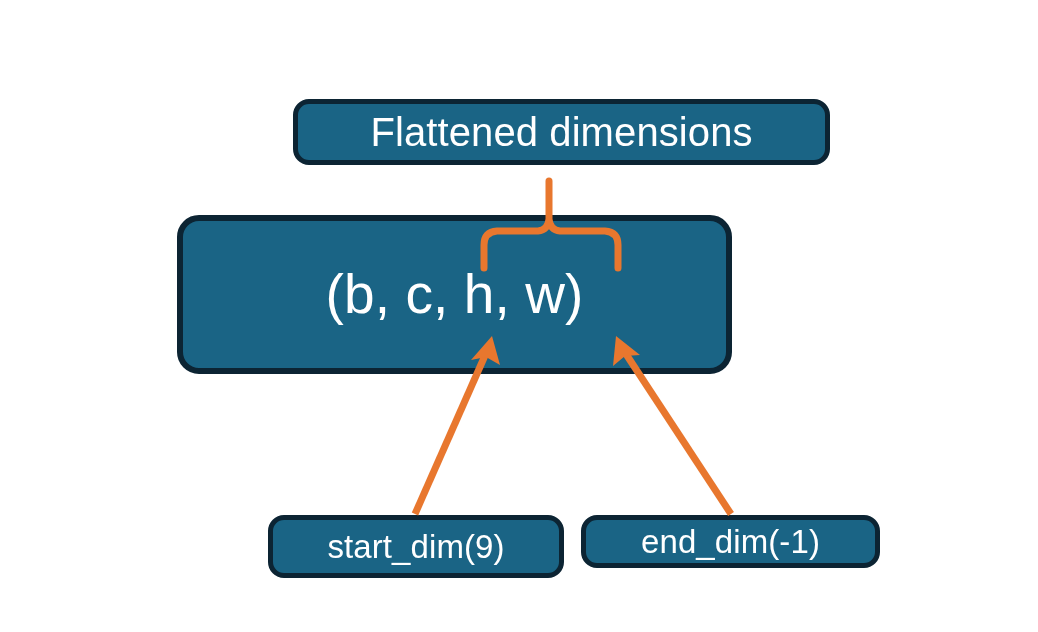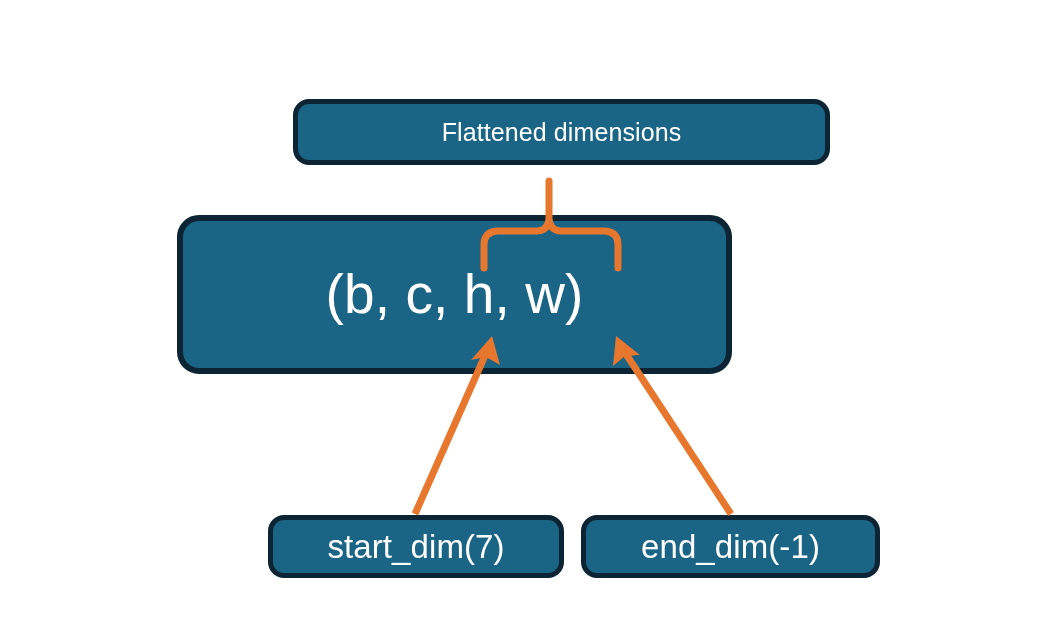--- a/index.html
+++ b/index.html
@@ -39,21 +39,21 @@
   }
 
   
   #node-flattened {
     left: 293px;
     top: 99px;
     width: 537px;
     height: 66px;
     border-radius: 16px;
   }
-  #node-flattened .node-label { font-size: 25px; }
+  #node-flattened .node-label { font-size: 40px; }
 
   
   #node-shape {
     left: 177px;
     top: 215px;
     width: 555px;
     height: 159px;
     border-radius: 22px;
     border-width: 6px;
   }
@@ -67,21 +67,21 @@
     height: 63px;
     border-radius: 16px;
   }
   #node-start-dim .node-label { font-size: 33px; }
 
   
   #node-end-dim {
     left: 581px;
     top: 515px;
     width: 299px;
-    height: 63px;
+    height: 53px;
     border-radius: 16px;
   }
   #node-end-dim .node-label { font-size: 33px; }
 
   
   #connectors {
     position: absolute;
     left: 0;
     top: 0;
     width: 1038px;
@@ -113,21 +113,21 @@
 
   <div class="node" id="node-flattened">
     <span class="node-label">Flattened dimensions</span>
   </div>
 
   <div class="node" id="node-shape">
     <span class="node-label">(b, c, h, w)</span>
   </div>
 
   <div class="node" id="node-start-dim">
-    <span class="node-label">start_dim(7)</span>
+    <span class="node-label">start_dim(9)</span>
   </div>
 
   <div class="node" id="node-end-dim">
     <span class="node-label">end_dim(-1)</span>
   </div>
 
   <svg id="connectors" viewBox="0 0 1038 632">
 
     <path class="brace-path" d="M 484,268
              L 484,245

